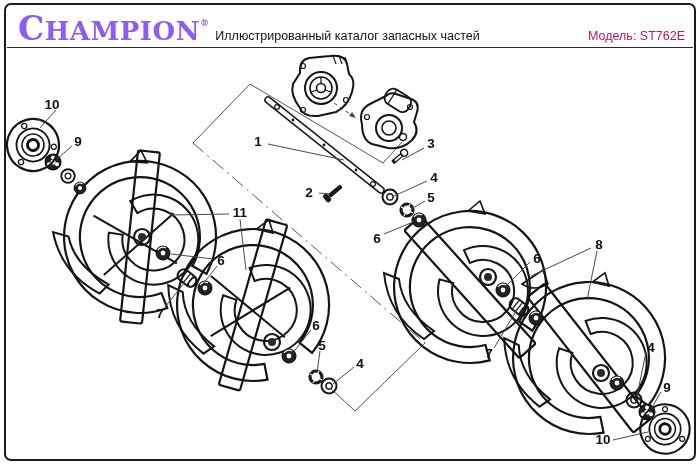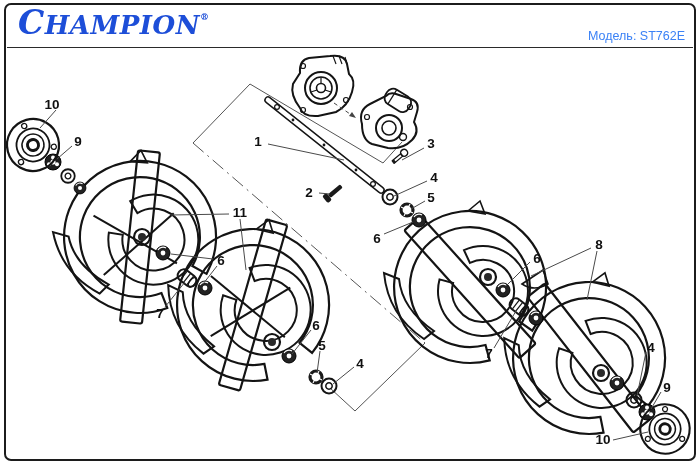--- a/index.html
+++ b/index.html
@@ -2,43 +2,44 @@
 <html><head>
 <meta charset="utf-8">
 <style>
   html,body{margin:0;padding:0;background:#e8e8e8;}
   #stage{position:relative;width:700px;height:464px;background:#ffffff;overflow:hidden;
          font-family:"Liberation Sans",sans-serif;}
   #page-frame{position:absolute;left:4px;top:3px;right:4px;bottom:3px;
               border:2px solid #1c1c1c;border-radius:7px;pointer-events:none;z-index:5;}
   #header-rule{position:absolute;left:7px;right:7px;top:47px;border-top:1.6px solid #2a2a2a;z-index:4;}
   #logo{position:absolute;left:18px;top:3px;z-index:6;width:170px;}
-  #brand-line{font-family:"DejaVu Serif",serif;font-style:italic;font-weight:bold;
-              font-size:26px;line-height:28px;color:#1d4ed8;letter-spacing:.5px;white-space:nowrap;}
+  #brand-line{font-family:"DejaVu Serif",serif;font-weight:bold;
+              font-size:26px;line-height:40px;color:#8b5cf6;letter-spacing:.5px;white-space:nowrap;}
   #brand-line .brand-first{font-size:33px;}
   #reg{font-family:"DejaVu Serif",serif;font-size:9px;vertical-align:14px;font-weight:bold;}
   #tagline{font-family:"DejaVu Serif",serif;font-style:italic;font-weight:bold;font-size:15px;
            color:#c8a42c;text-align:right;margin-top:-3px;padding-right:6px;
            text-shadow:0 1px 0 rgba(0,0,0,.55), 1px 0 0 rgba(0,0,0,.35);white-space:nowrap;}
   #catalog-title{position:absolute;left:175px;width:345px;top:29px;text-align:center;
                  font-size:12.5px;color:#111;z-index:6;}
-  #model-label{position:absolute;right:15px;top:29px;font-size:12.5px;color:#3b82f6;z-index:6;}
+  #model-label{position:absolute;right:15px;top:29px;font-size:12.5px;color:#be185d;z-index:6;}
   svg text.callout{font-family:"Liberation Sans",sans-serif;font-size:13.5px;font-weight:bold;fill:#101010;}
   .ink{stroke:#141414;fill:none;}
 </style>
 </head>
 <body>
 
 <div id="stage">
   <div id="page-frame"></div>
 
   <div id="logo">
     <div id="brand-line"><span class="brand-first">C</span><span>HAMPION</span><span id="reg">®</span></div>
   </div>
 
+  <div id="catalog-title">Иллюстрированный каталог запасных частей</div>
   <div id="model-label">Модель: ST762E</div>
   <div id="header-rule"></div>
 
   <svg width="700" height="464" viewBox="0 0 700 464" style="position:absolute;left:0;top:0;z-index:3;">
     <defs>
 
       <g id="augerV">
         <path d="M -46 52 Q -82 28 -86 -14 L -71 -8 Q -68 22 -36 44 Z" fill="#fff" class="ink" stroke-width="2"></path>
         <path d="M 19.7 73.4 A 76 76 0 1 1 62.3 43.6 L 49.1 34.4 A 60 60 0 1 0 15.5 58 Z" fill="#fff" class="ink" stroke-width="2.2"></path>
         <path d="M -2 -76 L 10 -86 L 15 -73 Z" fill="#fff" class="ink" stroke-width="1.6"></path>

